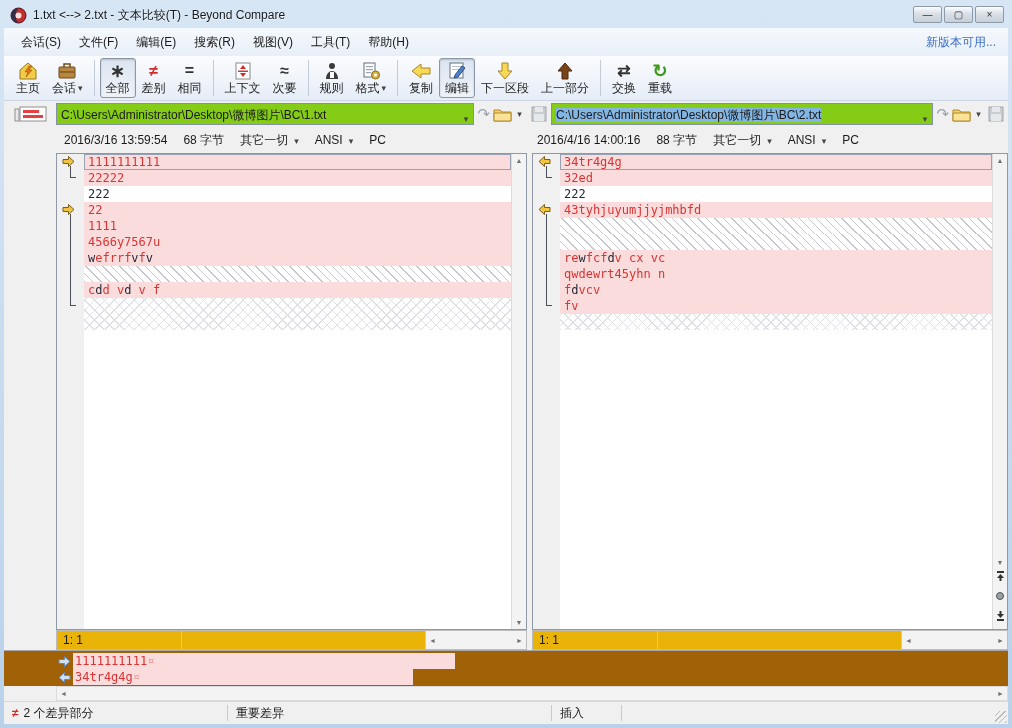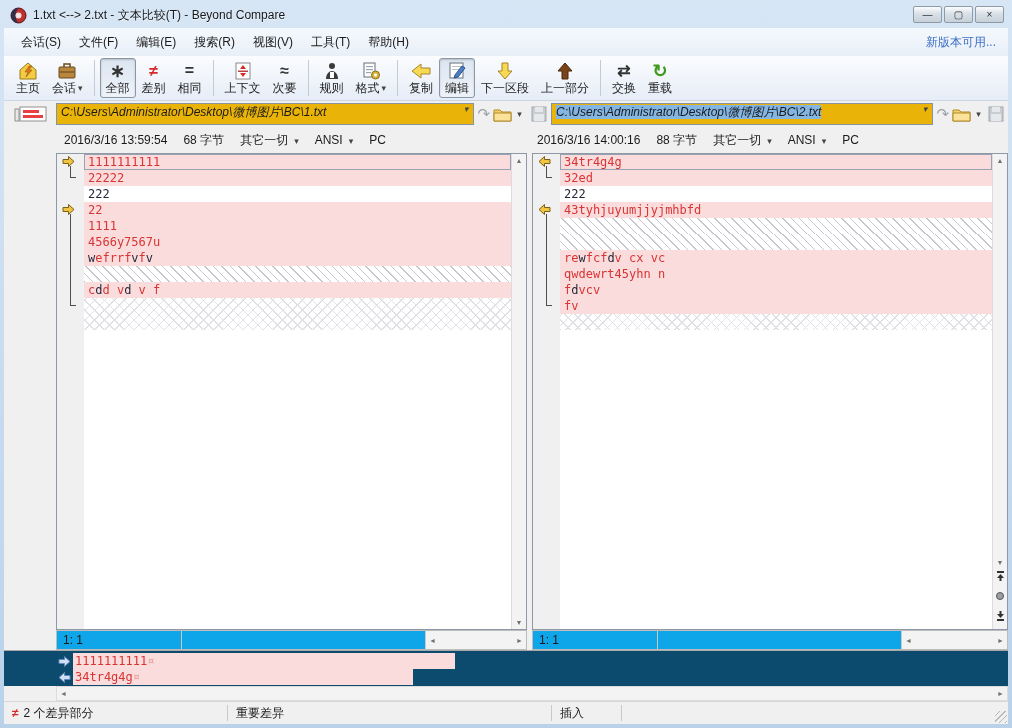--- a/index.html
+++ b/index.html
@@ -23,21 +23,21 @@
   .tb-icon{height:21px;display:flex;align-items:center;justify-content:center;font-size:16px;font-weight:bold;}
   .tb-label{font-size:12px;color:#1e1e1e;line-height:15px;display:flex;align-items:center;gap:2px;white-space:nowrap;}
   .tb-caret{font-size:9px;color:#444;}
   .tb-sep{width:1px;height:36px;background:#c2cbd8;margin:0 5px;flex:0 0 1px;}
   .g-red{color:#d42a2a;} .g-green{color:#3f9a1c;} .g-dark{color:#333;} .g-gray{color:#9aa2ab;}
   
   .pathrow{height:26px;flex:0 0 26px;display:flex;align-items:center;}
   .half-l{width:523px;flex:0 0 523px;display:flex;align-items:center;box-sizing:border-box;padding-left:6px;}
   .half-r{flex:1;display:flex;align-items:center;box-sizing:border-box;padding-right:2px;}
   .session-icon-box{width:46px;flex:0 0 46px;display:flex;justify-content:flex-start;padding-left:4px;box-sizing:border-box;}
-  .combo{flex:1;height:22px;background:#eab308;border:1px solid #8593a2;display:flex;align-items:flex-start;box-sizing:border-box;min-width:0;font-style:italic;}
+  .combo{flex:1;height:22px;background:#84cc16;border:1px solid #8593a2;display:flex;align-items:flex-end;box-sizing:border-box;min-width:0;}
   .combo-txt{flex:1;padding:0 4px;white-space:nowrap;overflow:hidden;}
   .combo-txt .sel{background:#84b6e4;}
   .combo-caret{width:15px;text-align:center;color:#444;font-size:9px;}
   .mini{margin:0 3px;font-size:15px;line-height:16px;}
   .inforow{height:26px;flex:0 0 26px;display:flex;align-items:center;}
   .inforow .pad-l{padding-left:60px;} .inforow .pad-r{padding-left:10px;}
   .info-item{margin-right:16px;white-space:nowrap;}
   .info-caret{font-size:9px;color:#444;margin-left:6px;}
   
   .panes{flex:1;display:flex;padding-left:52px;min-height:0;}
@@ -53,27 +53,27 @@
   .line.hatch{background:repeating-linear-gradient(45deg,#c6c6cf 0 1px,#ffffff 1px 6px);}
   .eof{background:repeating-linear-gradient(45deg,#e0e0e7 0 1px,transparent 1px 7px),repeating-linear-gradient(-45deg,#e0e0e7 0 1px,transparent 1px 7px),#fff;}
   .seg-red{color:#d93434;} .seg-dark{color:#23283a;}
   .marker-arrow{position:absolute;left:5px;}
   .bracket{position:absolute;left:13px;width:6px;border-left:1px solid #4a4f5a;border-bottom:1px solid #4a4f5a;box-sizing:border-box;}
   .vsb{width:15px;flex:0 0 15px;background:#f3f3f3;border-left:1px solid #dcdcdc;display:flex;flex-direction:column;align-items:center;font-size:7px;color:#707archive0;color:#707070;box-sizing:border-box;padding:3px 0;}
   .vsb .track{flex:1;}
   .navbtn{width:13px;height:18px;display:flex;align-items:center;justify-content:center;margin:1px 0;}
   
   .strips{height:20px;flex:0 0 20px;display:flex;padding-left:52px;}
-  .strip{display:flex;align-items:stretch;border:1px solid #bcbcbc;background:#0ea5e9;box-sizing:border-box;font-size:12px;}
+  .strip{display:flex;align-items:stretch;border:1px solid #bcbcbc;background:#eab308;box-sizing:border-box;font-size:12px;}
   .strip.left{width:471px;flex:0 0 471px;} .strip.right{flex:1;margin-left:5px;}
   .cell{border-right:1px solid #c9c9c9;display:flex;align-items:center;padding:0 6px;box-sizing:border-box;}
   .c1{width:125px;} .c2{width:172px;margin-top:32px;} .c3{width:72px;}
   .hsb{flex:1;display:flex;align-items:center;justify-content:space-between;background:#f3f3f3;font-size:7px;color:#707070;padding:0 3px;}
   
-  .bottom-panel{height:36px;flex:0 0 36px;background:#0c4a6e;border-top:1px solid #a8a8a8;padding:2px 12px 0 54px;box-sizing:border-box;}
+  .bottom-panel{height:36px;flex:0 0 36px;background:#a16207;border-top:1px solid #a8a8a8;padding:2px 12px 0 54px;box-sizing:border-box;}
   .bp-row{height:16px;display:flex;align-items:center;}
   .bp-band{height:16px;line-height:16px;background:#fbdcdc;font-family:"DejaVu Sans Mono",monospace;font-size:12px;white-space:pre;padding-left:2px;box-sizing:border-box;margin-left:2px;}
   .eol{color:#e59a9a;}
   .bottom-hsb{height:15px;flex:0 0 15px;margin-left:52px;background:#f3f3f3;border:1px solid #dcdcdc;display:flex;align-items:center;justify-content:space-between;font-size:7px;color:#707070;padding:0 3px;box-sizing:border-box;}
   
   .statusbar{height:22px;flex:0 0 22px;background:#f0f0f0;border-top:1px solid #d8d8d8;display:flex;align-items:center;position:relative;}
   .sb-cell{height:16px;display:flex;align-items:center;gap:5px;padding:0 8px;border-right:1px solid #c9c9c9;box-sizing:border-box;white-space:nowrap;}
   .sb1{width:224px;} .sb2{width:324px;} .sb3{width:70px;} .sb4{flex:1;border-right:none;}
   .neq{color:#d42a2a;font-weight:bold;}
   .grip{position:absolute;right:1px;bottom:1px;width:12px;height:12px;
@@ -292,21 +292,21 @@
 
     <div class="inforow">
       <div class="half-l pad-l" style="display:flex;align-items:center">
         <span class="info-item">2016/3/16 13:59:54</span>
         <span class="info-item">68 字节</span>
         <span class="info-item"><span>其它一切</span><span class="info-caret">▾</span></span>
         <span class="info-item"><span>ANSI</span><span class="info-caret">▾</span></span>
         <span class="info-item">PC</span>
       </div>
       <div class="half-r pad-r" style="display:flex;align-items:center">
-        <span class="info-item">2016/3/16 14:00:16</span>
+        <span class="info-item">2016/4/16 14:00:16</span>
         <span class="info-item">88 字节</span>
         <span class="info-item"><span>其它一切</span><span class="info-caret">▾</span></span>
         <span class="info-item"><span>ANSI</span><span class="info-caret">▾</span></span>
         <span class="info-item">PC</span>
       </div>
     </div>
 
     <div class="panes">
       <div class="pane left">
         <div class="gutter">

